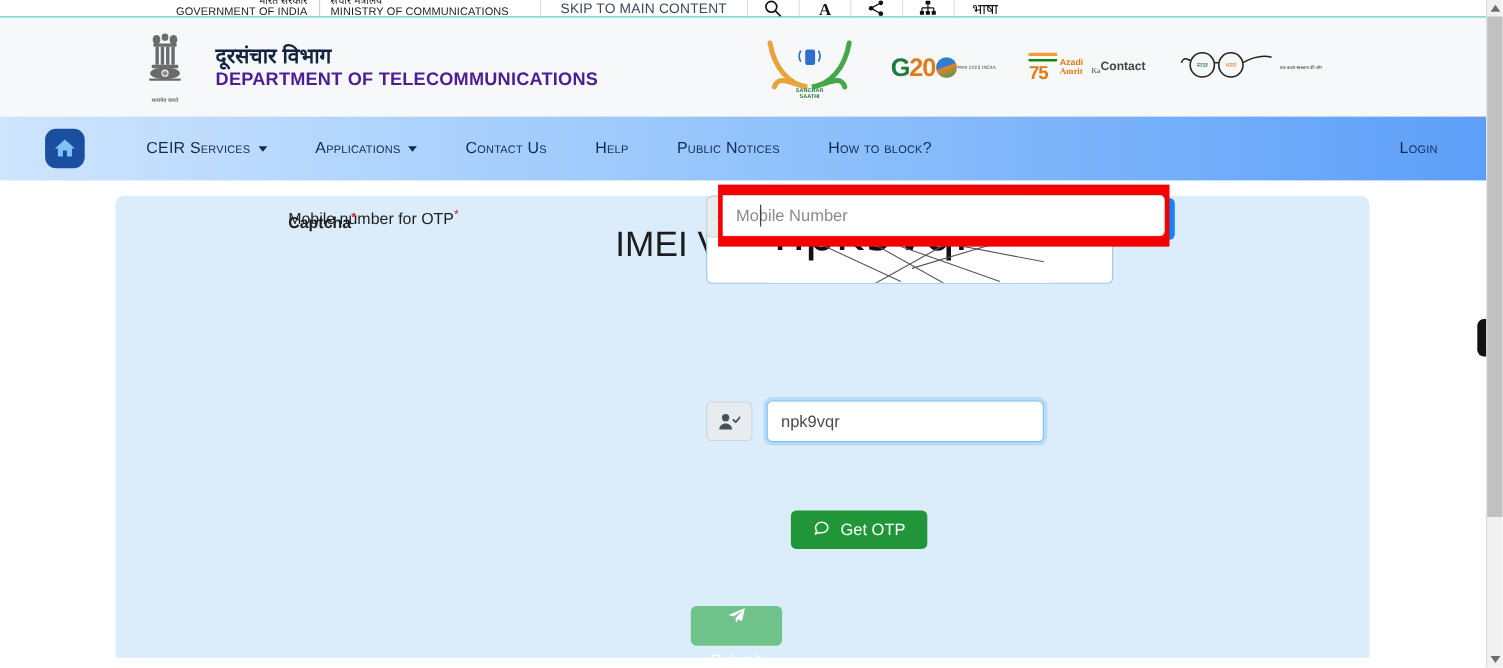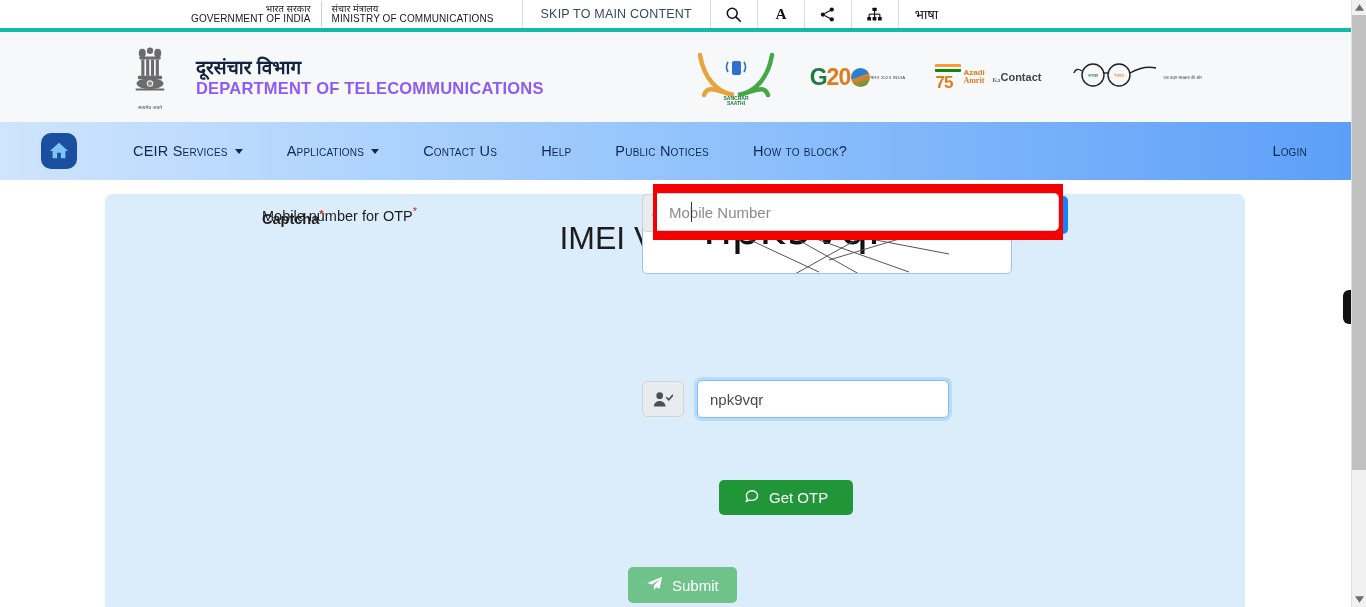--- a/index.html
+++ b/index.html
@@ -9,24 +9,23 @@
     background: #ffffff;
     font-family: "Liberation Sans", sans-serif;
   }
 
   .page { position: relative; width: 1366px; height: 607px; background:#fff; }
 
   
   .topbar {
     position: relative;
     display: flex; align-items: stretch;
-    height: 32px; background: #ffffff;
-    border-bottom: 4px solid #14b8a6;
+    height: 16px; background: #ffffff;
+    border-bottom: 1px solid #14b8a6;
     width: 1351px;
-    padding-left: 31px;
   }
   .gov-block {
     display: flex; align-items: center;
     margin-left: 150px;
   }
   .gov-col { text-align: right; line-height: 1.05; padding: 0 10px; }
   .gov-col.second { text-align: left; border-left: 1px solid #cfcfcf; height: 26px;
                     display:flex; flex-direction:column; justify-content:center; }
   .gov-hi { font-size: 9.5px; color: #2b2b2b; }
   .gov-en { font-size: 10px; color: #1a1a1a; letter-spacing: .1px; }
@@ -55,21 +54,21 @@
     position: relative;
     height: 90px; width: 1351px;
     background: #f7f8fa;
     display: flex; align-items: center;
   }
   .brand { display: flex; align-items: center; margin-left: 122px; }
   .emblem { width: 56px; text-align:center; }
   .emblem-cap { font-size: 4.6px; color:#333; letter-spacing:.2px; margin-top:1px; }
   .brand-text { margin-left: 18px; }
   .brand-hi { font-size: 19px; color: #12233f; line-height: 1.25; font-weight:600; }
-  .brand-en { font-size: 16.5px; color: #8b5cf6; font-weight: 700; letter-spacing: .2px; }
+  .brand-en { font-size: 16.5px; color: #4c1d95; font-weight: 700; letter-spacing: .2px; }
 
   .logos { display:flex; align-items:center; gap: 30px; margin-left: 150px; }
   .logo { display:flex; align-items:center; justify-content:center; height:56px; }
 
   
   .igov { text-align:center; line-height:1; }
   .igov-top { font-size:3.6px; color:#555; letter-spacing:.1px; margin-bottom:1px; }
   .igov-main { font-size:19px; font-weight:700; letter-spacing:-.6px; }
   .igov-main .c1{color:#e8308a;} .igov-main .c2{color:#1aa0d8;}
   .igov-main .c3{color:#f0a500;} .igov-main .c4{color:#9b59b6;}
@@ -205,31 +204,32 @@
   }
   .mobile-input::placeholder { color:#8a8a8a; }
   .caret-bar {
     position:absolute; left: 586px; top: 8px; width: 1px; height: 20px; background:#333;
   }
 
   
   .btn-otp {
     position:absolute; left: 614px; top: 286px;
     background:#219639; color:#fff; border:none; border-radius:5px;
-    height: 35px; padding: 0 25px; font-size: 15px; cursor:pointer;
+    height: 35px; padding: 0 20px; font-size: 15px; cursor:pointer;
     display:flex; align-items:center; gap:9px;
     font-family: "Liberation Sans", sans-serif;
   }
   
   .btn-submit {
     position:absolute; left: 523px; top: 373px;
     background:#6fc38a; color:#fff; border:none; border-radius:5px;
     height: 36px; padding: 0 18px; font-size: 15px; cursor:pointer;
-    display:flex; align-items:center; gap:9px;
+    display:flex; align-items:center; gap:20px;
     font-family: "Liberation Sans", sans-serif;
+    flex-direction: column;
   }
 
   
   .scrollbar {
     position:absolute; right:0; top:0; width:15px; height:607px;
     background:#f1f1f1; border-left:1px solid #e0e0e0;
   }
   .sb-arrow { width:15px; height:15px; display:flex; align-items:center; justify-content:center; }
   .sb-thumb {
     position:absolute; top: 15px; left:0; width:15px; height: 455px;

